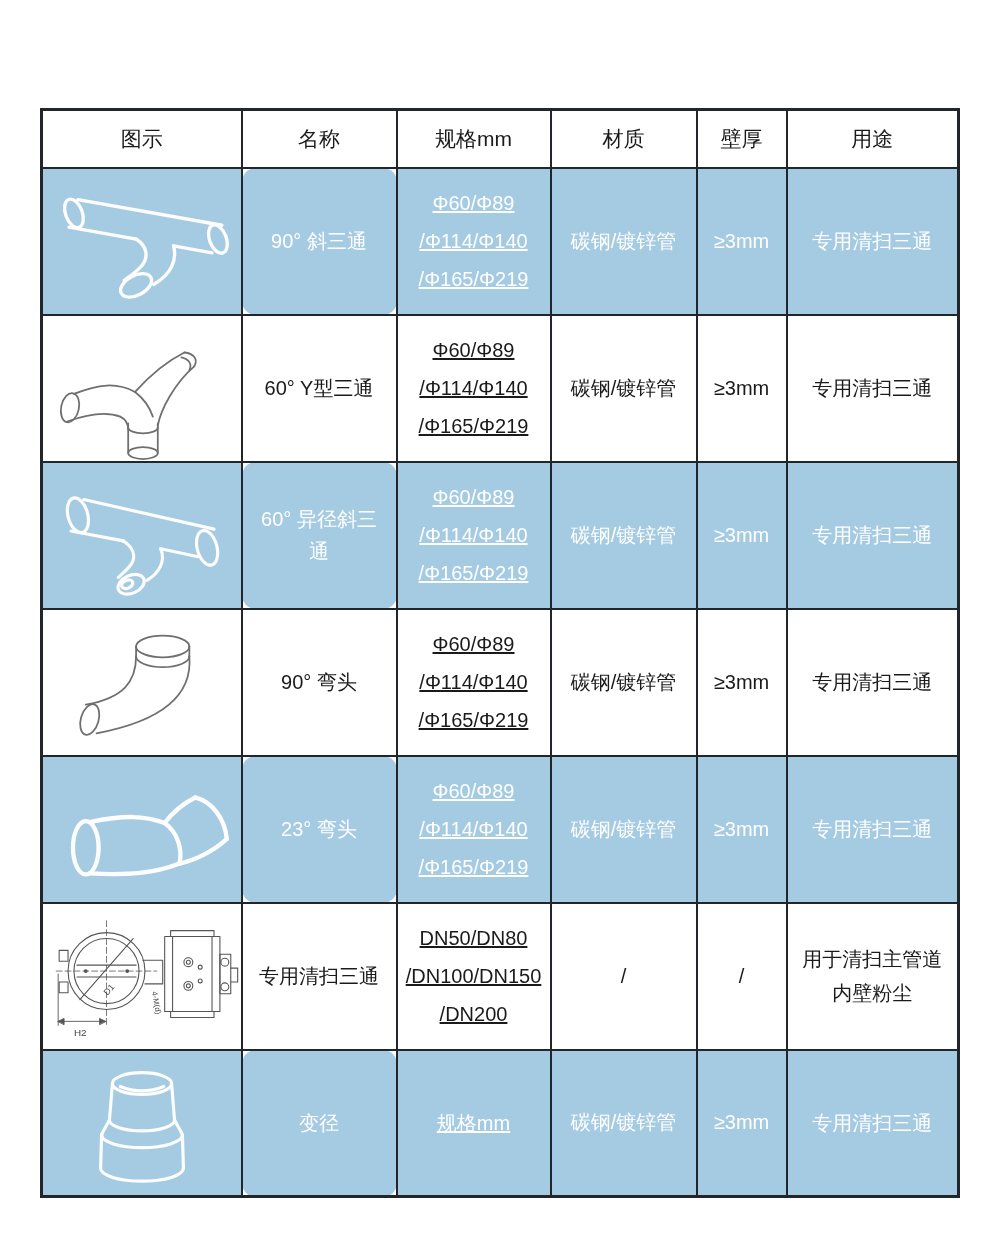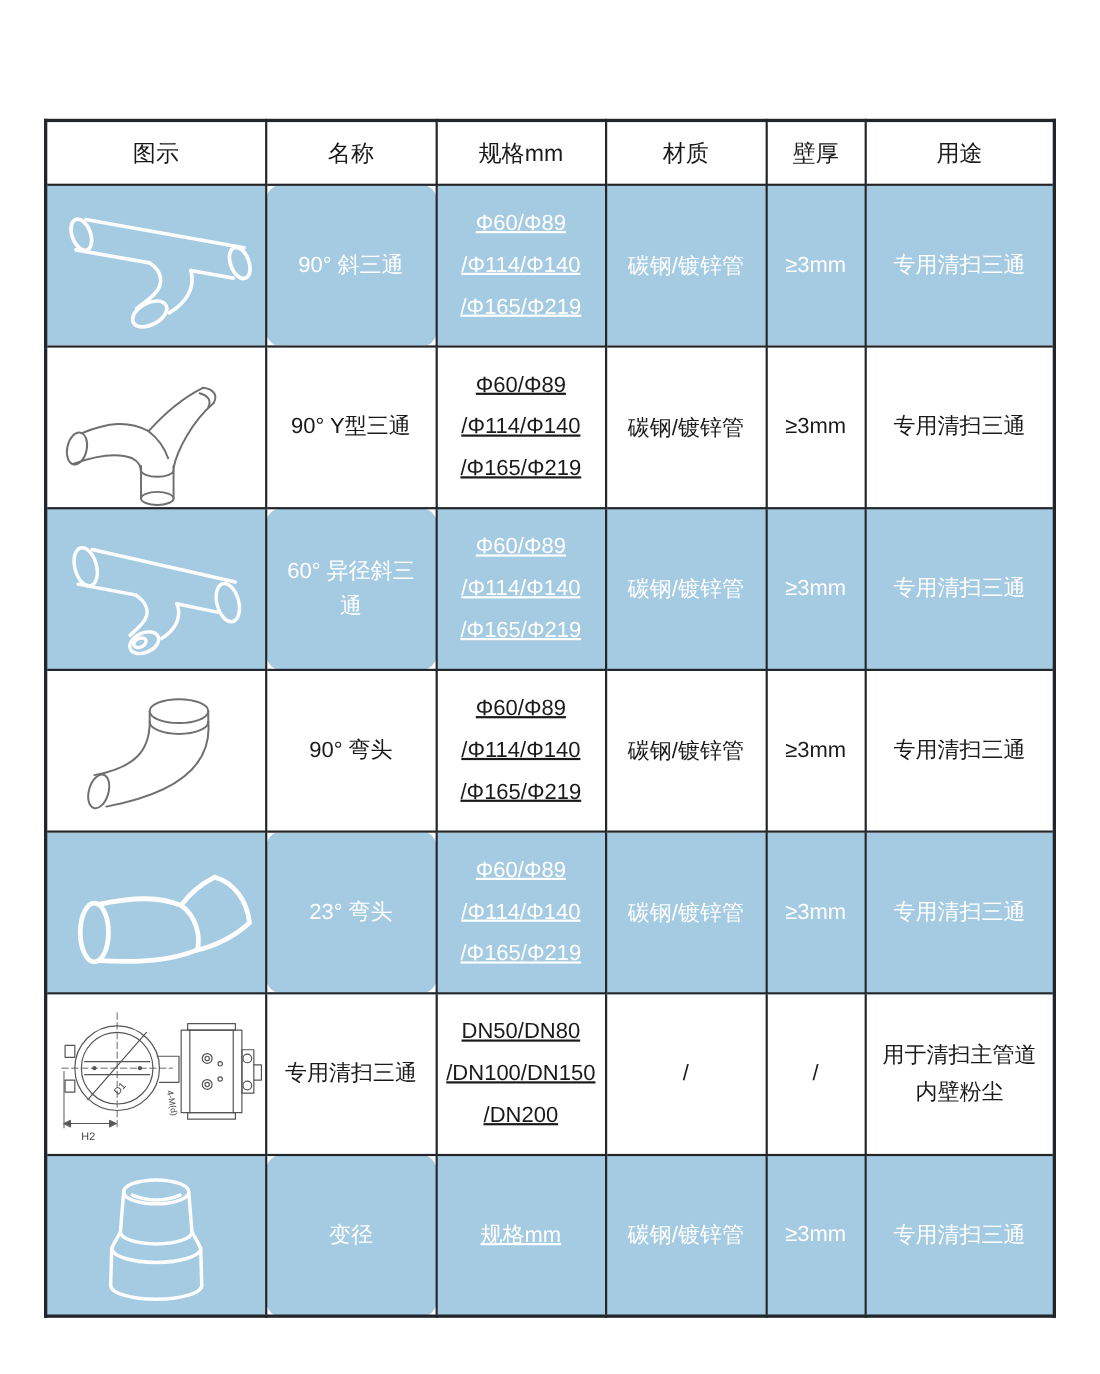--- a/index.html
+++ b/index.html
@@ -95,21 +95,21 @@
             <path d="M 142 36 C 152 37 156 43 152 50"></path>
             <path d="M 139 41 C 147 43 150 48 147 54"></path>
             <path d="M 92 76 C 101 83 107 92 110 101"></path>
             <path d="M 85 108 L 85 138"></path>
             <path d="M 115 108 L 115 138"></path>
             <ellipse cx="100" cy="138" rx="15" ry="6"></ellipse>
             <path d="M 85 112 A 15 6 0 0 0 115 112"></path>
           </g>
         </svg>
       </td>
-      <td class="name">90° Y型三通</td>
+      <td class="name">60° Y型三通</td>
       <td class="specv">Φ60/Φ89
 /Φ114/Φ140
 /Φ165/Φ219</td>
       <td>碳钢/镀锌管</td>
       <td>≥3mm</td>
       <td class="use">专用清扫三通</td>
     </tr>
 
     <tr class="r hl">
       <td class="illus">

